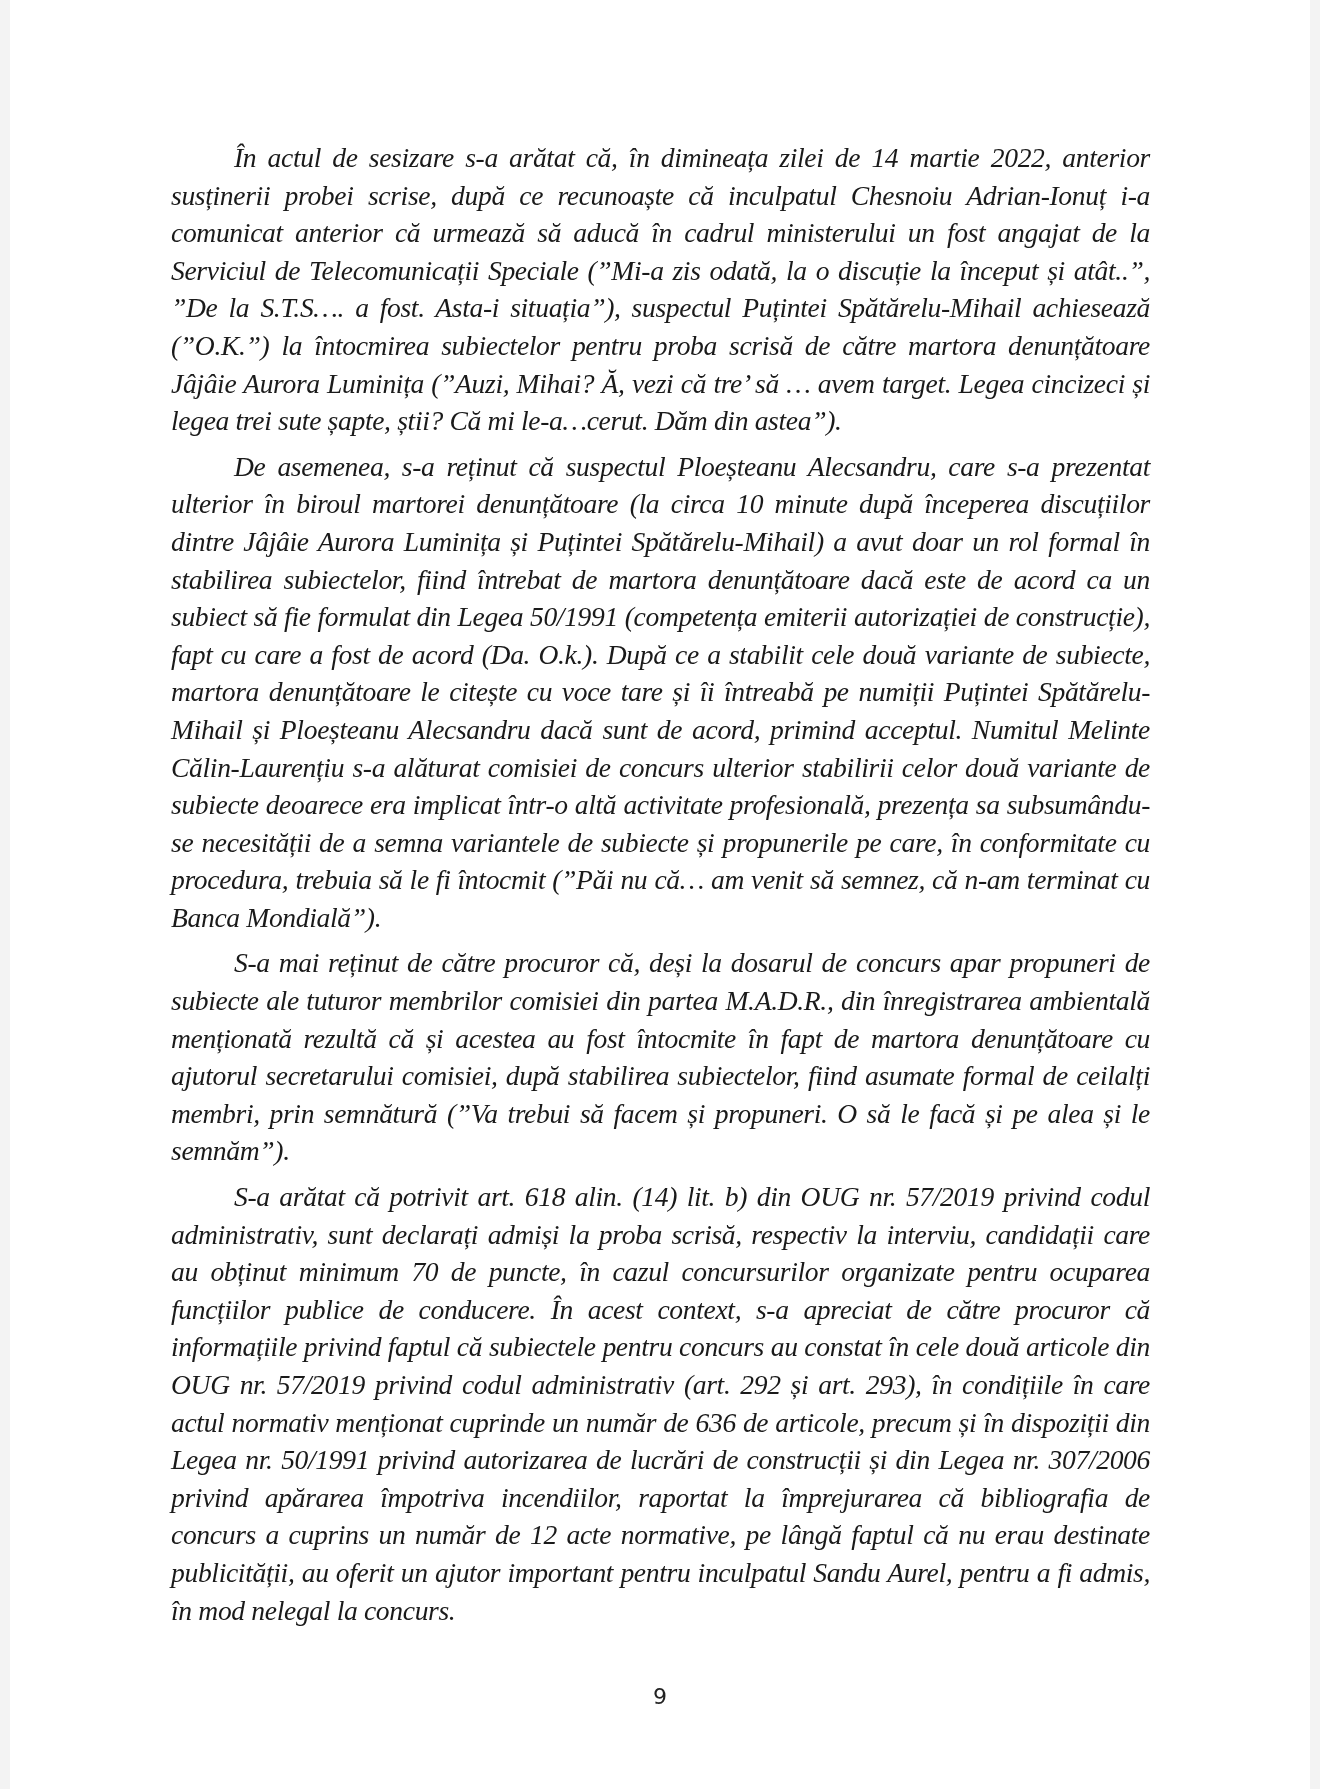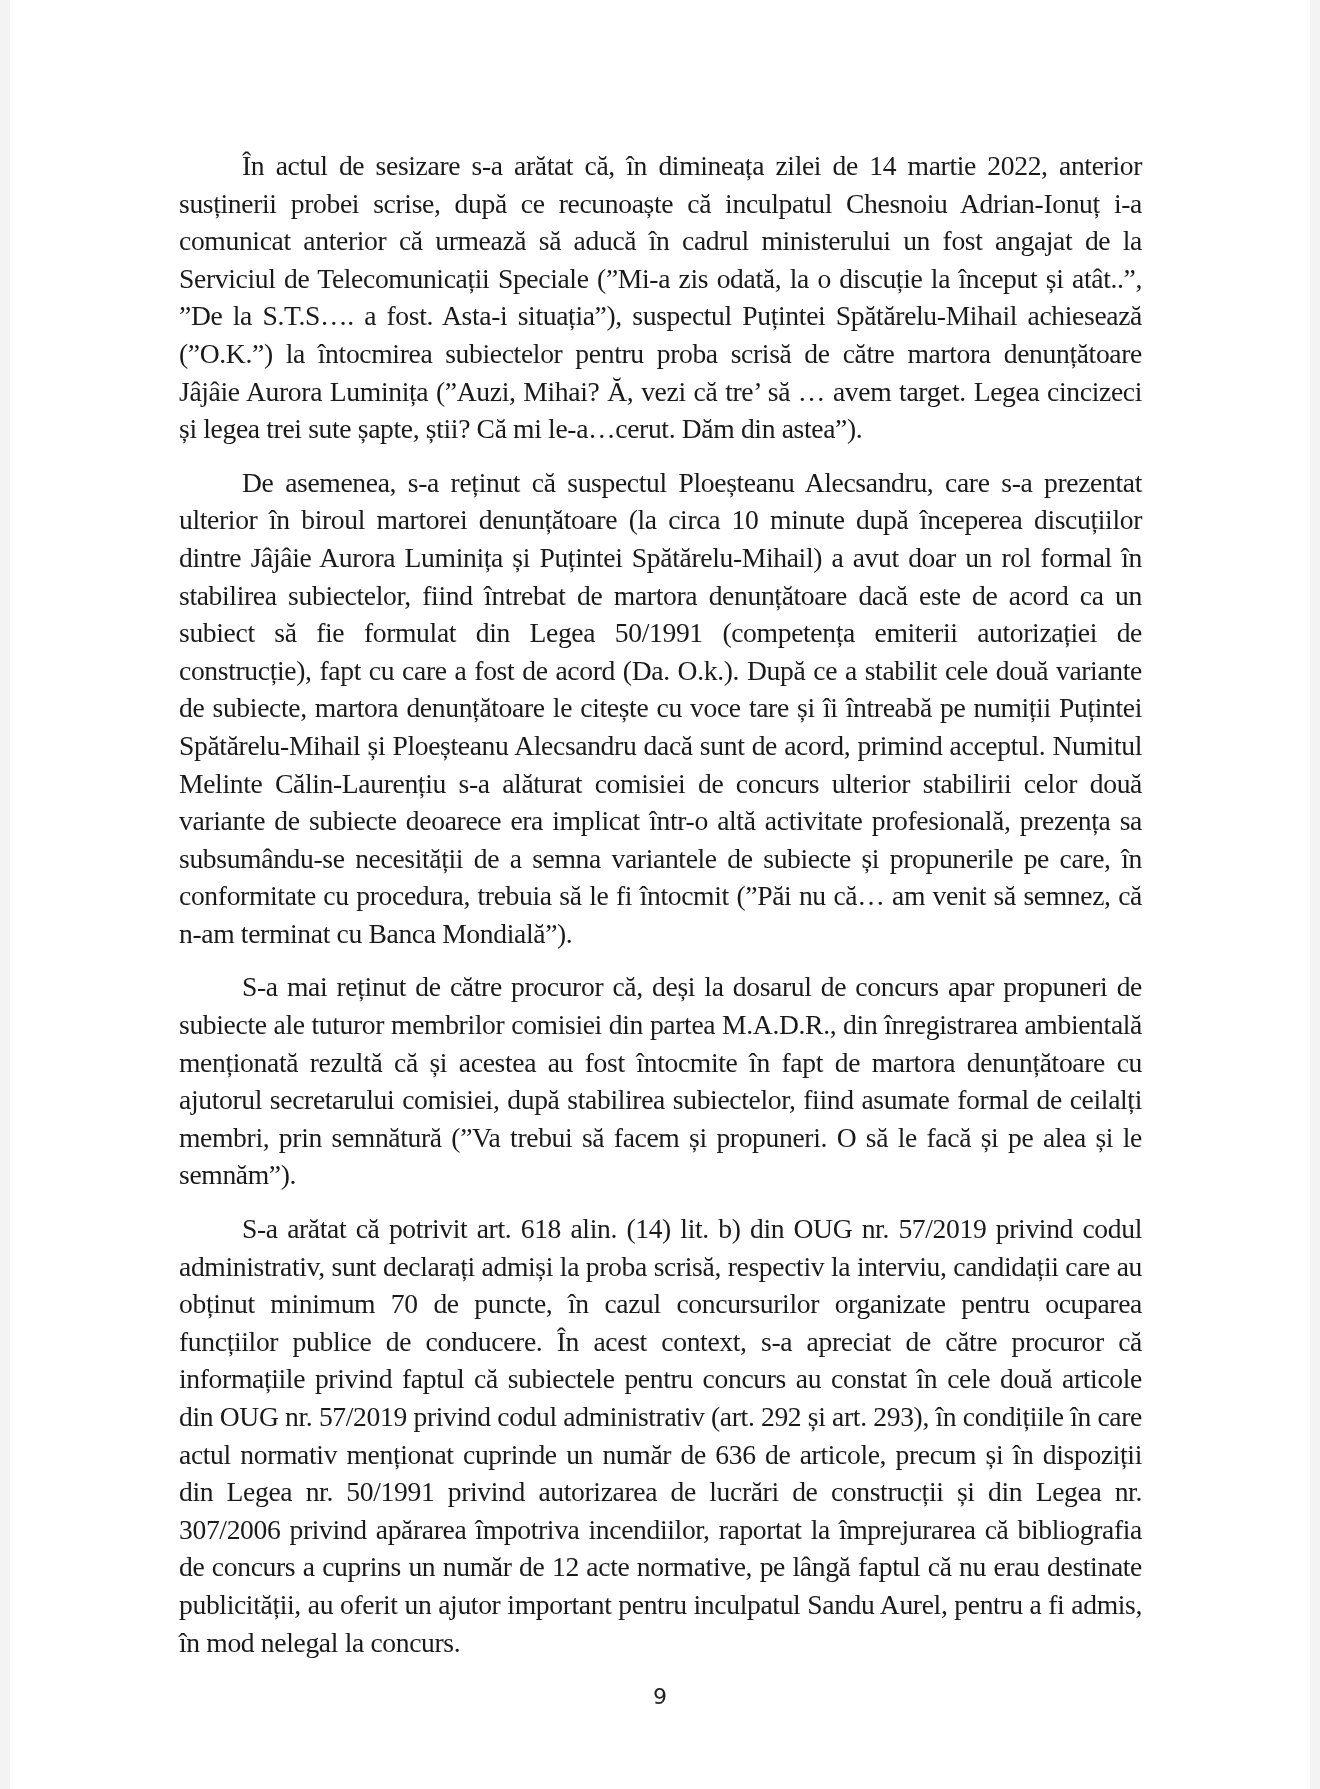--- a/index.html
+++ b/index.html
@@ -25,22 +25,23 @@
     width: 995px;
     font-family: "Liberation Serif", serif;
     font-size: 27.6px;
     line-height: 37.6px;
     color: #1a1a1a;
     text-align: justify;
     letter-spacing: -0.35px;
     word-spacing: 0px;
   }
   .para {
-    margin: 16px;
+    margin: 8px;
     text-indent: 63px;
+    font-style: italic;
   }
   .page-number {
     position: absolute;
     left: 0;
     width: 1300px;
     top: 1684px;
     text-align: center;
     font-family: "DejaVu Sans", sans-serif;
     font-size: 22px;
     color: #222;

